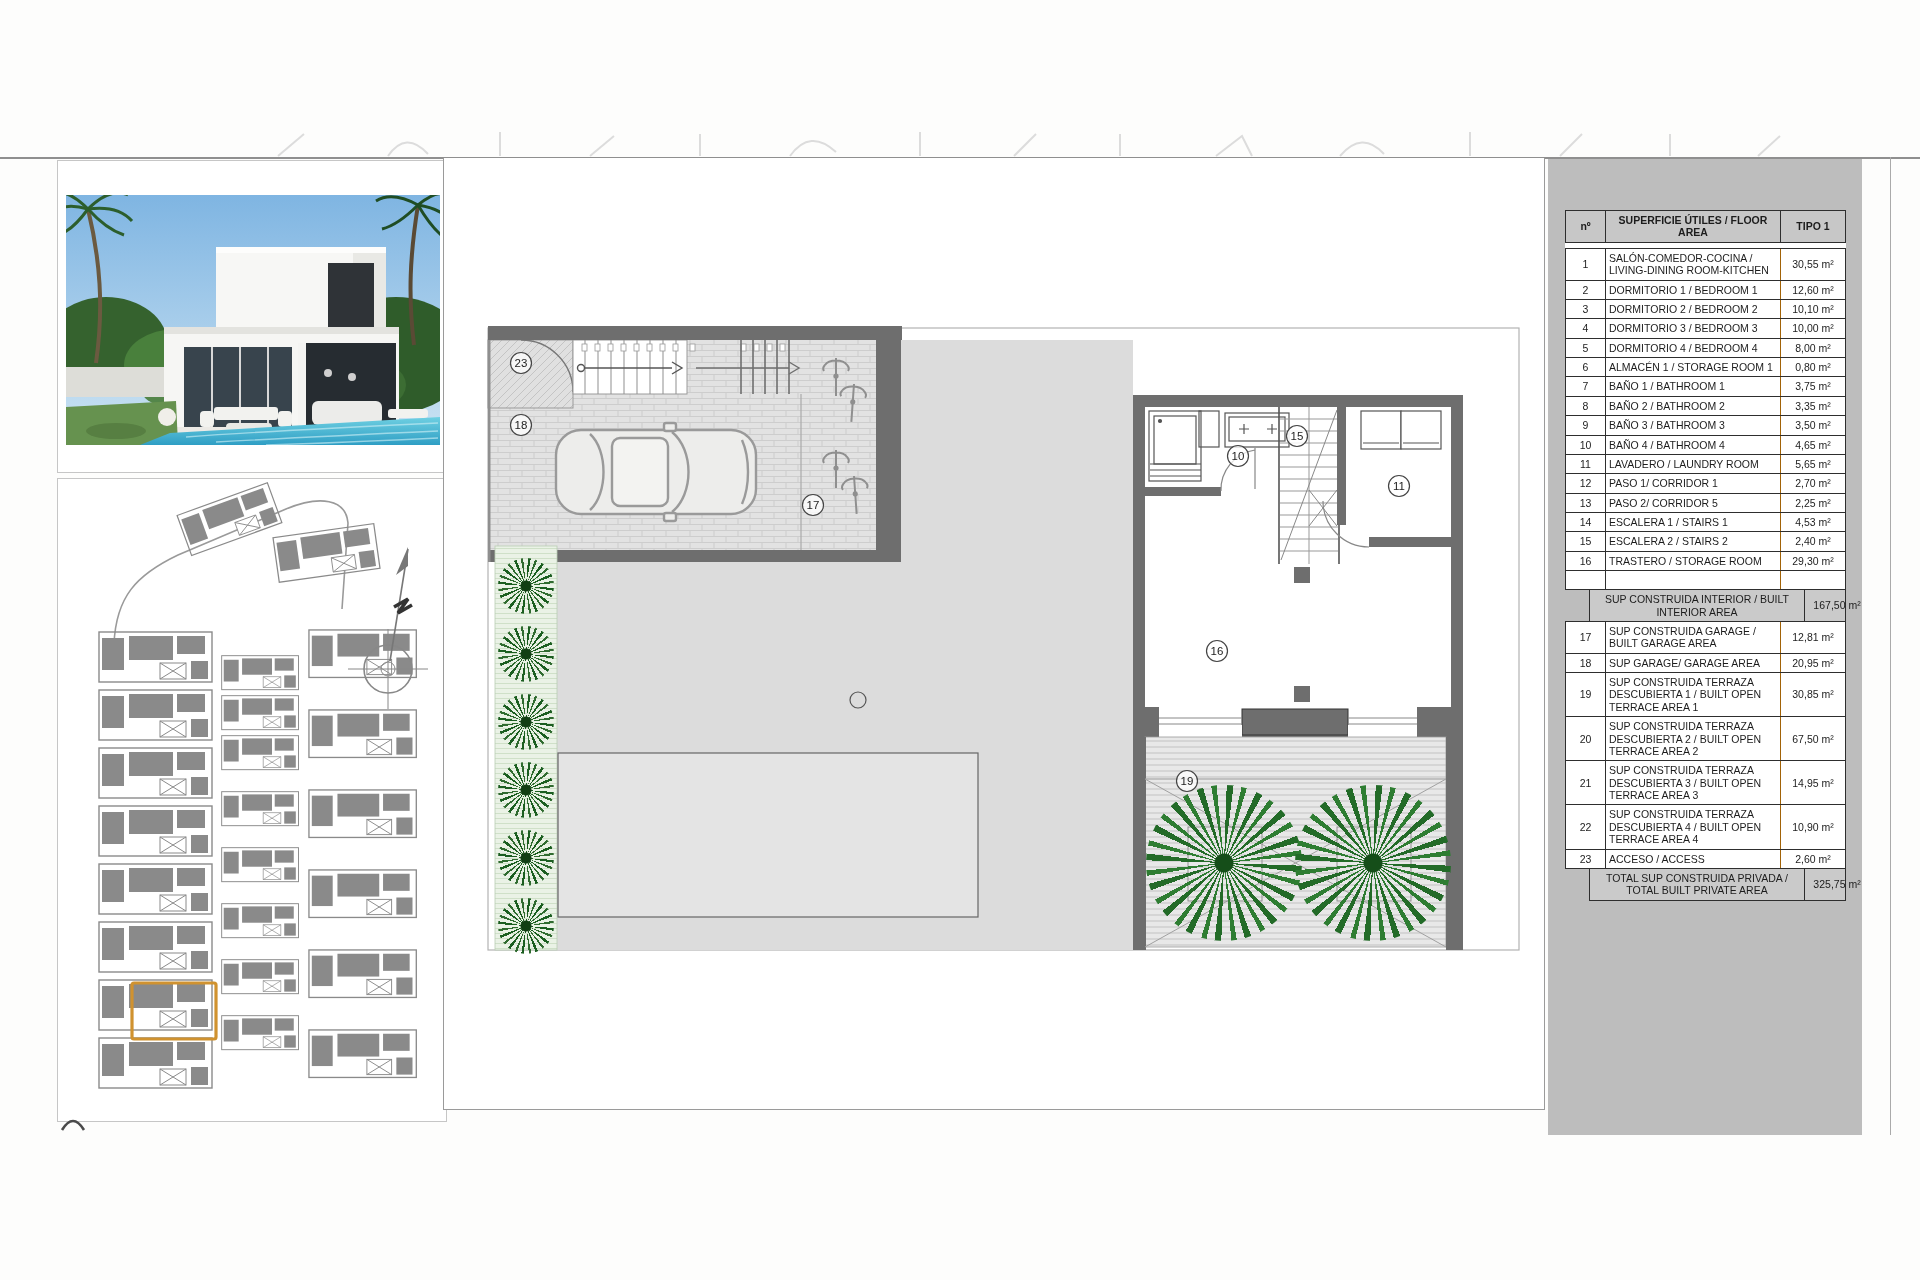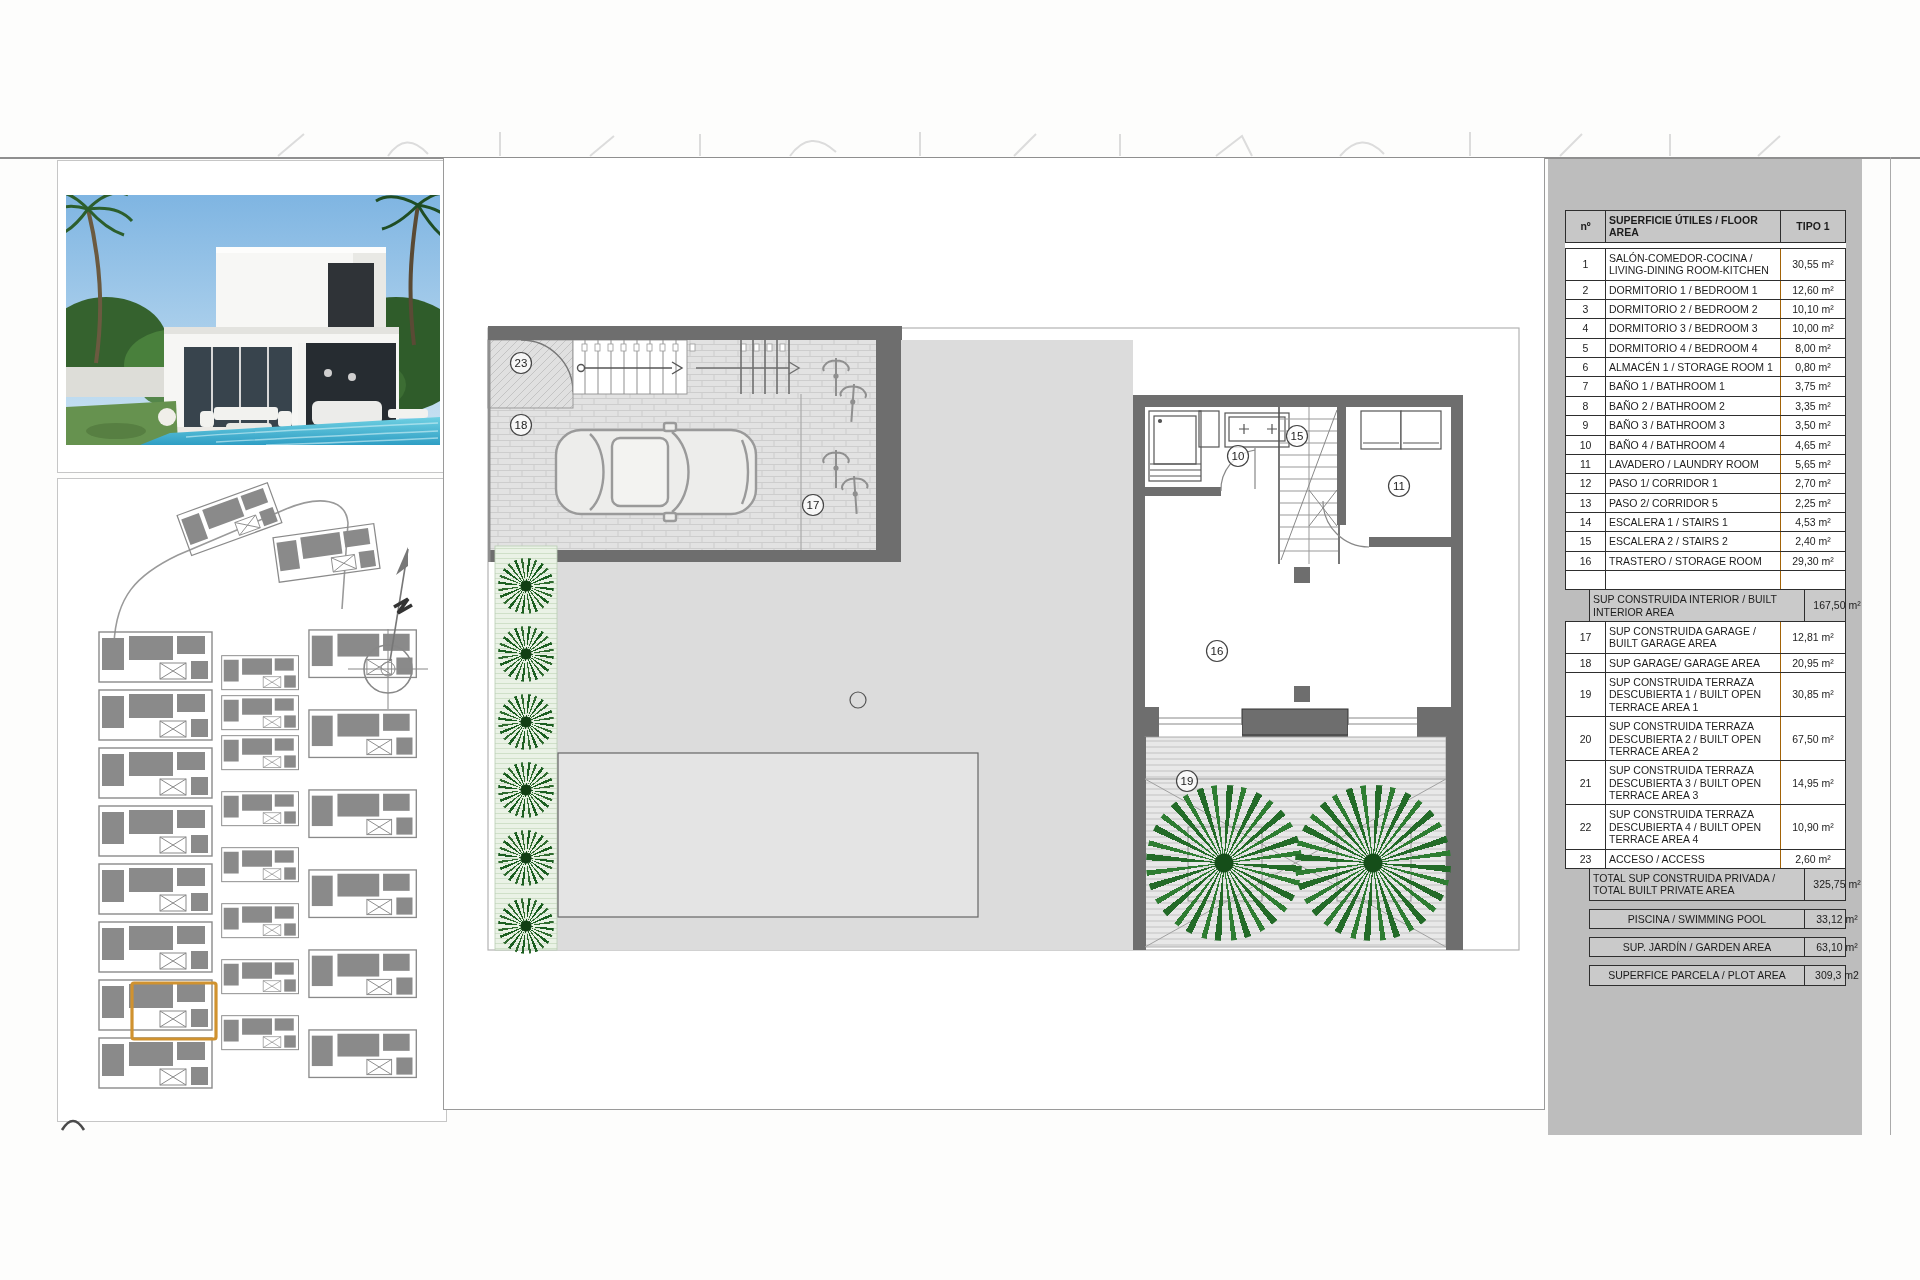--- a/index.html
+++ b/index.html
@@ -33,21 +33,21 @@
   .panel{position:absolute;left:1548px;top:159px;width:314px;height:976px;background:#bdbdbd;
          box-sizing:border-box;padding:52px 0 0 17px;}
   .atable{width:281px;font-size:10.5px;line-height:1.18;}
   .t-row{display:grid;grid-template-columns:40px 175px 64px;background:#fff;
          border:1px solid #2e2e2e;margin-top:-1px;box-sizing:border-box;}
   .t-head{background:#c7c7c7;font-weight:700;}
   .t-banner{grid-template-columns:215px 64px;background:#cacaca;margin-left:24px;}
   .c{padding:3px 3px;display:flex;align-items:center;box-sizing:border-box;}
   .c.n{justify-content:center;border-right:1px solid #2e2e2e;}
   .c.l{border-right:1px solid #a16207;text-align:left;}
-  .c.lb{justify-content:center;text-align:left;border-right:1px solid #2e2e2e;}
+  .c.lb{justify-content:center;text-align:center;border-right:1px solid #2e2e2e;}
   .c.v{justify-content:center;}
   .t-empty{height:20px;}
   .gap{height:9px;}
   .gap-w{height:6px;background:#fff;}
 </style>
 </head>
 <body>
 
 <div class="page">
 
@@ -582,37 +582,17 @@
             <div class="c l">ACCESO / ACCESS</div>
             <div class="c v">2,60 m²</div>
           </div>
         </div>
 
       <div class="t-row t-banner">
         <div class="c lb">TOTAL SUP CONSTRUIDA PRIVADA / TOTAL BUILT PRIVATE AREA</div>
         <div class="c v">325,75 m²</div>
       </div>
 
-      <div>
-
-          <div class="gap"></div>
-          <div class="t-row t-banner">
-            <div class="c lb">PISCINA / SWIMMING POOL</div>
-            <div class="c v">33,12 m²</div>
-          </div>
-
-          <div class="gap"></div>
-          <div class="t-row t-banner">
-            <div class="c lb">SUP. JARDÍN / GARDEN AREA</div>
-            <div class="c v">63,10 m²</div>
-          </div>
-
-          <div class="gap"></div>
-          <div class="t-row t-banner">
-            <div class="c lb">SUPERFICE PARCELA / PLOT AREA</div>
-            <div class="c v">309,3 m2</div>
-          </div>
-        </div>
 
     </div>
   </div>
 
 </div>
 
 </body></html>

